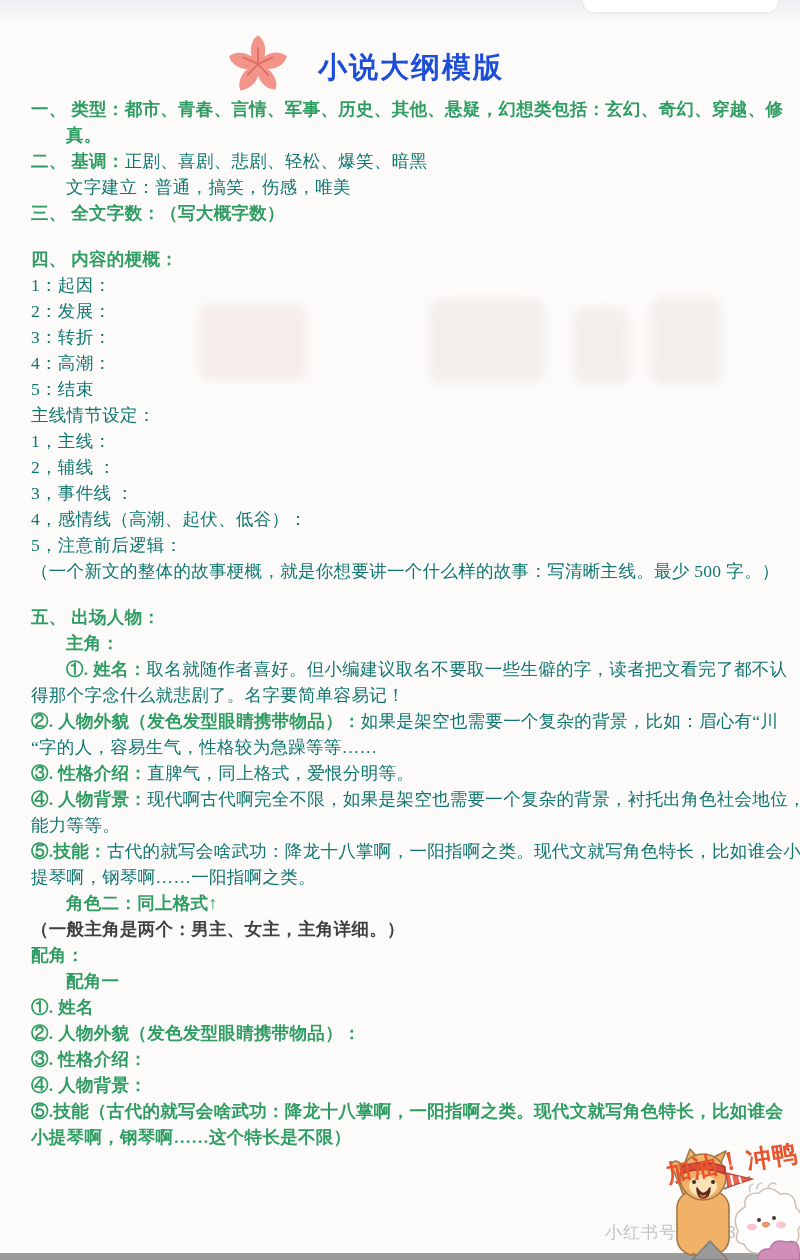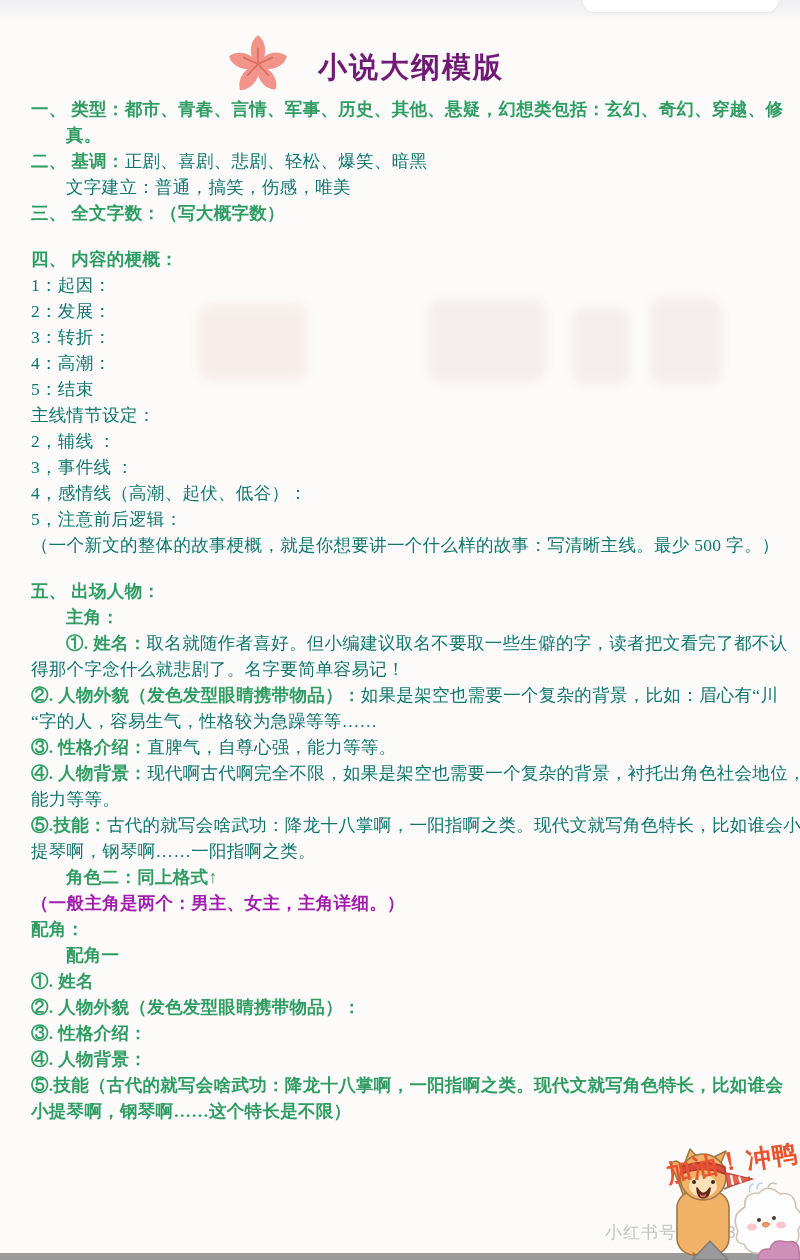--- a/index.html
+++ b/index.html
@@ -7,37 +7,37 @@
        font-family:"Liberation Serif","DejaVu Serif",serif;}
   .page{position:relative;width:800px;height:1260px;overflow:hidden;}
   
   .top-shade{position:absolute;left:0;top:0;width:800px;height:22px;
        background:linear-gradient(#efeef0,rgba(255,255,255,0));pointer-events:none;}
   .top-pill{position:absolute;left:583px;top:-10px;width:195px;height:22px;background:#ffffff;
        border-radius:11px;box-shadow:0 1px 3px rgba(0,0,0,.07);}
   
   .flower{position:absolute;left:218px;top:24px;width:80px;height:80px;}
   .title{position:absolute;left:318px;top:48px;font-size:29px;font-weight:bold;
-       color:#701a75;letter-spacing:2px;}
+       color:#1d4ed8;letter-spacing:2px;}
   
   .wm-blobs{position:absolute;left:190px;top:295px;width:545px;height:100px;opacity:.5;
        filter:blur(5px);pointer-events:none;}
   .wm-blobs i{position:absolute;display:block;border-radius:14px;background:#ece2de;}
   .wm-blobs i.b1{left:8px;top:8px;width:110px;height:78px;background:#f1e1dd;}
   .wm-blobs i.b2{left:238px;top:4px;width:118px;height:84px;}
   .wm-blobs i.b3{left:382px;top:12px;width:58px;height:78px;}
   .wm-blobs i.b4{left:460px;top:2px;width:72px;height:88px;}
   
   .doc{position:absolute;left:31px;top:96px;width:745px;}
   .line{height:26px;line-height:26px;font-size:17.5px;white-space:nowrap;letter-spacing:.3px;}
   .line.gap{height:20px;}
   .line.ind1{margin-left:35px;}
   .seg.green{color:#2f9d63;font-weight:bold;}
   .seg.black{color:#0f766e;font-weight:normal;}
-  .seg.red{color:#a21caf;font-weight:bold;}
+  .seg.red{color:#404040;font-weight:bold;}
   
   .footer-wm{position:absolute;left:605px;top:1221px;z-index:1;font-size:17px;
        color:rgba(175,175,175,.75);letter-spacing:1px;
        font-family:"Liberation Sans","DejaVu Sans",sans-serif;}
   .mascots{position:absolute;left:600px;top:1135px;width:200px;height:125px;z-index:2;}
   .cheer{position:absolute;z-index:3;color:#e8542e;font-weight:bold;
        font-family:"DejaVu Sans","Liberation Sans",sans-serif;font-size:25px;letter-spacing:1px;}
   .cheer.left{left:666px;top:1150px;transform:rotate(-12deg);}
   .cheer.right{left:746px;top:1140px;transform:rotate(-9deg);}
   .bottom-bar{position:absolute;left:0;top:1253px;width:800px;height:7px;background:#9b9b9b;}
@@ -82,33 +82,34 @@
       <div class="line ind1"><span class="seg black">文字建立：普通，搞笑，伤感，唯美</span></div>
       <div class="line"><span class="seg green">三、 全文字数：（写大概字数）</span></div>
       <div class="line gap"></div>
       <div class="line"><span class="seg green">四、 内容的梗概：</span></div>
       <div class="line"><span class="seg black">1：起因：</span></div>
       <div class="line"><span class="seg black">2：发展：</span></div>
       <div class="line"><span class="seg black">3：转折：</span></div>
       <div class="line"><span class="seg black">4：高潮：</span></div>
       <div class="line"><span class="seg black">5：结束</span></div>
       <div class="line"><span class="seg black">主线情节设定：</span></div>
+      <div class="line"><span class="seg black">1，主线：</span></div>
       <div class="line"><span class="seg black">2，辅线 ：</span></div>
       <div class="line"><span class="seg black">3，事件线 ：</span></div>
       <div class="line"><span class="seg black">4，感情线（高潮、起伏、低谷）：</span></div>
       <div class="line"><span class="seg black">5，注意前后逻辑：</span></div>
       <div class="line"><span class="seg black">（一个新文的整体的故事梗概，就是你想要讲一个什么样的故事：写清晰主线。最少 500 字。）</span></div>
       <div class="line gap"></div>
       <div class="line"><span class="seg green">五、 出场人物：</span></div>
       <div class="line ind1"><span class="seg green">主角：</span></div>
       <div class="line ind1"><span class="seg green">①. 姓名：</span><span class="seg black">取名就随作者喜好。但小编建议取名不要取一些生僻的字，读者把文看完了都不认</span></div>
       <div class="line"><span class="seg black">得那个字念什么就悲剧了。名字要简单容易记！</span></div>
       <div class="line"><span class="seg green">②. 人物外貌（发色发型眼睛携带物品）：</span><span class="seg black">如果是架空也需要一个复杂的背景，比如：眉心有“川</span></div>
       <div class="line"><span class="seg black">“字的人，容易生气，性格较为急躁等等……</span></div>
-      <div class="line"><span class="seg green">③. 性格介绍：</span><span class="seg black">直脾气，自尊心强，能力等等。</span></div>
+      <div class="line"><span class="seg green">③. 性格介绍：</span><span class="seg black">直脾气，同上格式，爱恨分明等。</span></div>
       <div class="line"><span class="seg green">④. 人物背景：</span><span class="seg black">现代啊古代啊完全不限，如果是架空也需要一个复杂的背景，衬托出角色社会地位，</span></div>
       <div class="line"><span class="seg black">能力等等。</span></div>
       <div class="line"><span class="seg green">⑤.技能：</span><span class="seg black">古代的就写会啥武功：降龙十八掌啊，一阳指啊之类。现代文就写角色特长，比如谁会小</span></div>
       <div class="line"><span class="seg black">提琴啊，钢琴啊……一阳指啊之类。</span></div>
       <div class="line ind1"><span class="seg green">角色二：同上格式↑</span></div>
       <div class="line"><span class="seg red">（一般主角是两个：男主、女主，主角详细。）</span></div>
       <div class="line"><span class="seg green">配角：</span></div>
       <div class="line ind1"><span class="seg green">配角一</span></div>
       <div class="line"><span class="seg green">①. 姓名</span></div>
       <div class="line"><span class="seg green">②. 人物外貌（发色发型眼睛携带物品）：</span></div>

